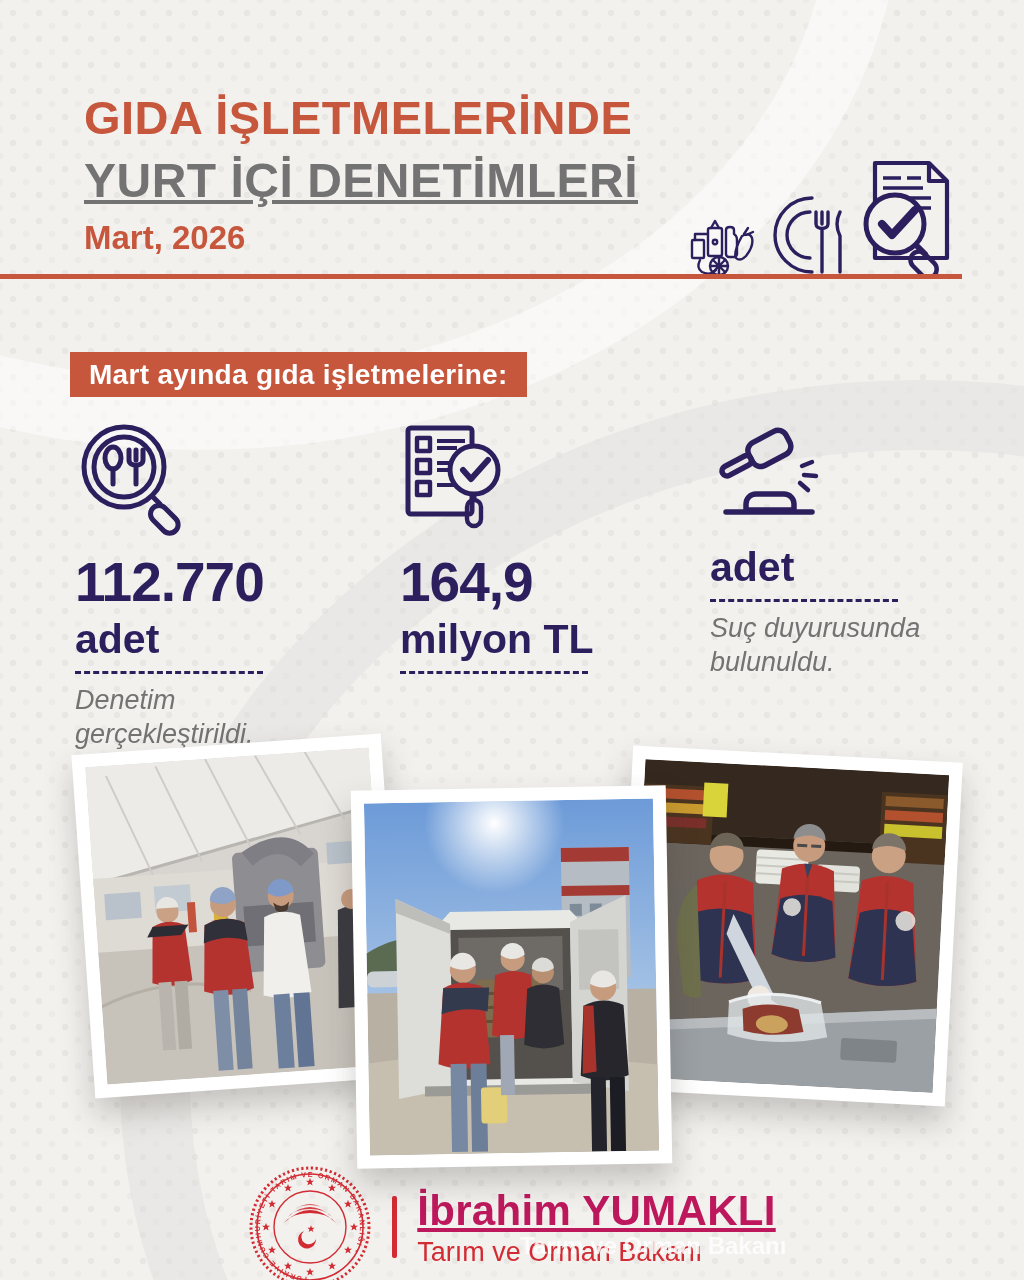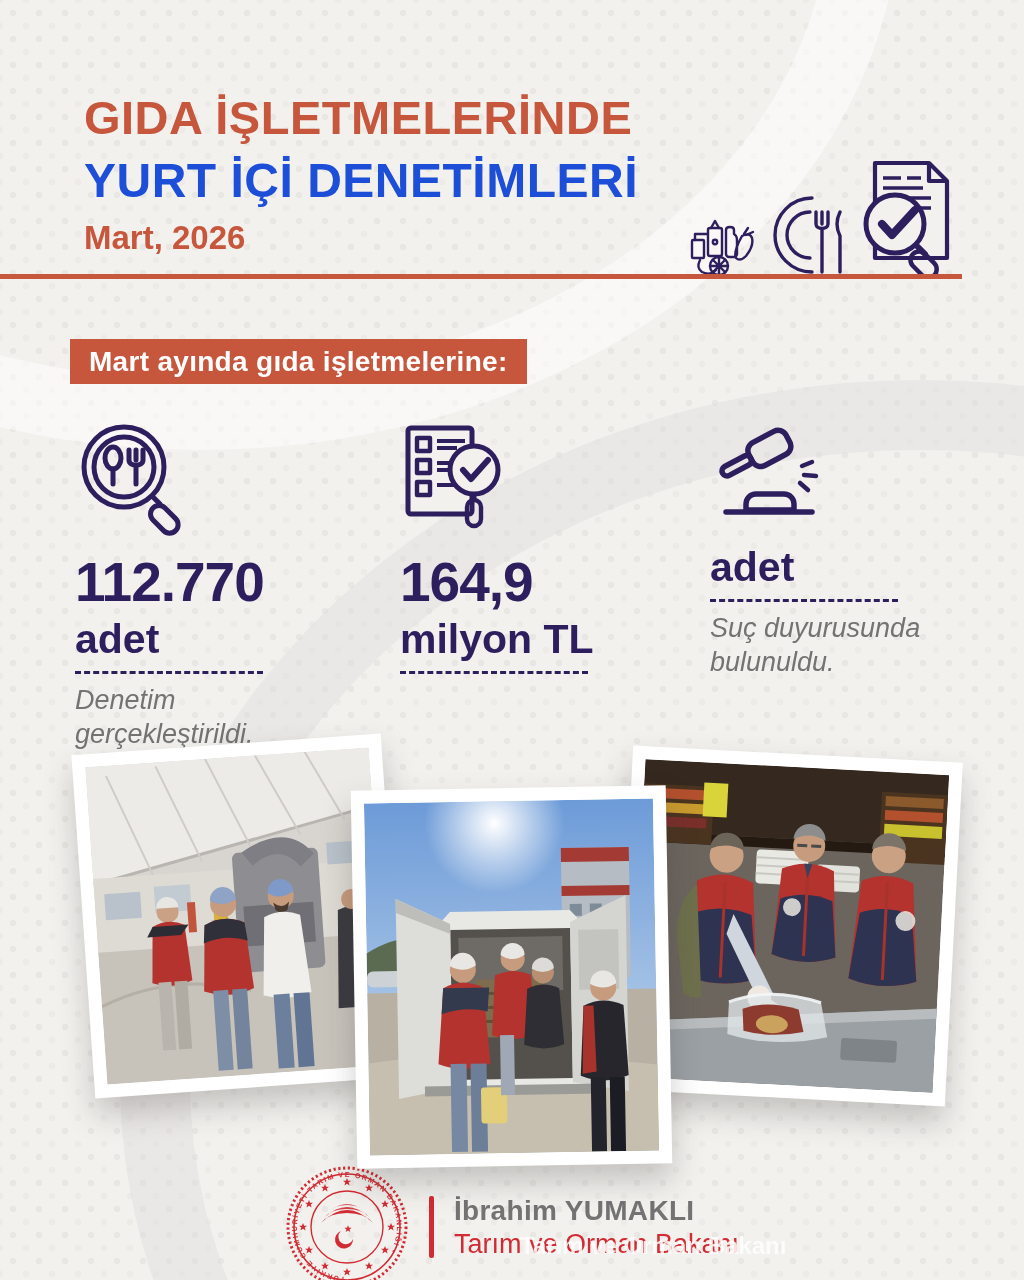--- a/index.html
+++ b/index.html
@@ -23,31 +23,31 @@
   .bg-swoosh1, .bg-swoosh2 {
     position:absolute; border-radius:50%;
     border:70px solid rgba(255,255,255,.5);
     pointer-events:none;
   }
   .bg-swoosh1 { width:1400px; height:1100px; left:-500px; top:-650px; }
   .bg-swoosh2 { width:1600px; height:1400px; left:120px; top:380px; border-color:rgba(223,221,217,.4); }
 
   
   .title1 { position:absolute; left:84px; top:90px;  font-size:47px; font-weight:bold; color:#c6563c; letter-spacing:.5px; }
-  .title2 { position:absolute; left:84px; top:153px; font-size:48px; font-weight:bold; color:#1d4ed8; letter-spacing:.5px; }
+  .title2 { position:absolute; left:84px; top:153px; font-size:48px; font-weight:bold; color:#737373; letter-spacing:.5px;text-decoration:underline; }
   .subtitle{ position:absolute; left:84px; top:219px; font-size:33px; font-weight:bold; color:#c6563c; }
   .divider { position:absolute; left:0; top:274px; width:962px; height:5px; background:#c6563c; }
   .hdr-icon { position:absolute; }
   .hdr-food { left:686px; top:216px; }
   .hdr-plate{ left:760px; top:192px; }
   .hdr-doc  { left:845px; top:158px; }
 
   
   .banner {
-    position:absolute; left:70px; top:339px; height:45px;
+    position:absolute; left:70px; top:352px; height:45px;
     background:#c6563c; color:#ffffff;
     font-size:28px; font-weight:bold; line-height:45px;
     padding:0 19px; letter-spacing:.3px;
   }
 
   
   .stat { position:absolute; top:420px; width:280px; }
   .stat-1 { left:75px; }
   .stat-2 { left:400px; }
   .stat-3 { left:710px; width:260px; }
@@ -66,21 +66,21 @@
   .photo-1 { left:83px;  top:744px; transform:rotate(-4deg); }
   .photo-2 { left:354px; top:788px; transform:rotate(-1deg); z-index:3; }
   .photo-3 { left:624px; top:754px; transform:rotate(3deg); z-index:2; }
 
   
   .footer { position:absolute; left:0; top:1165px; width:1024px; }
   .footer-row { display:flex; justify-content:center; align-items:center; gap:20px; }
   .seal { width:124px; height:124px; flex:0 0 auto; }
   .sig-bar { width:5px; height:62px; background:#d22b33; border-radius:2px; }
   .sig-block { }
-  .minister-name  { font-size:28px; font-weight:bold; color:#737373; letter-spacing:.3px; }
+  .minister-name  { font-size:42px; font-weight:bold; color:#be185d; letter-spacing:.3px;text-decoration:underline; }
   .minister-title { font-size:27px; color:#d22b33; margin-top:2px; }
   .ghost {
     position:absolute; left:520px; top:1232px;
     color:#ffffff; opacity:.85; text-shadow:0 0 1px rgba(0,0,0,.05);
     font-size:24px; font-weight:bold; white-space:nowrap;
   }
 </style>
 </head>
 <body>
 

